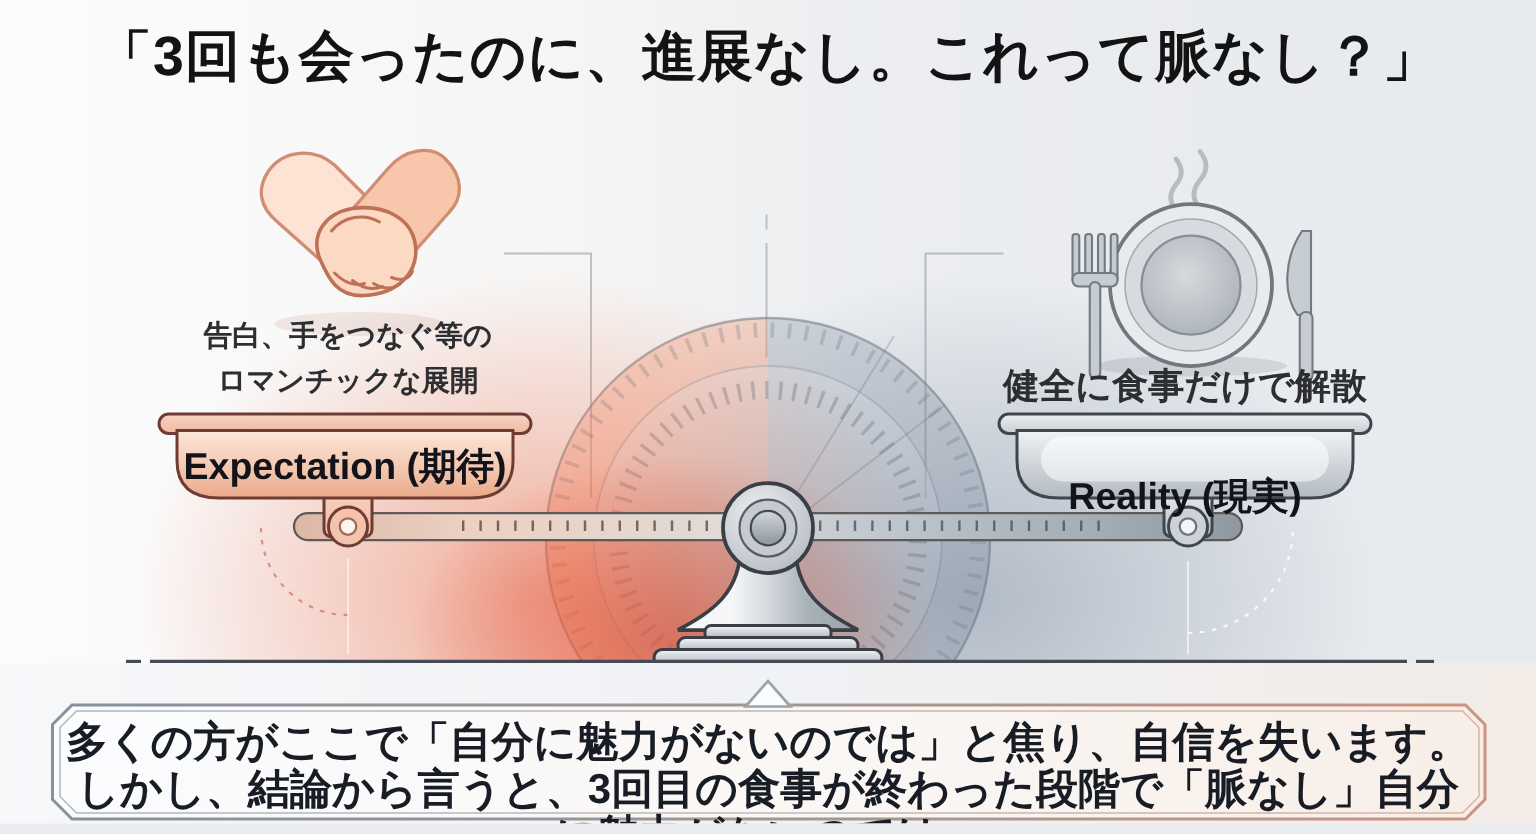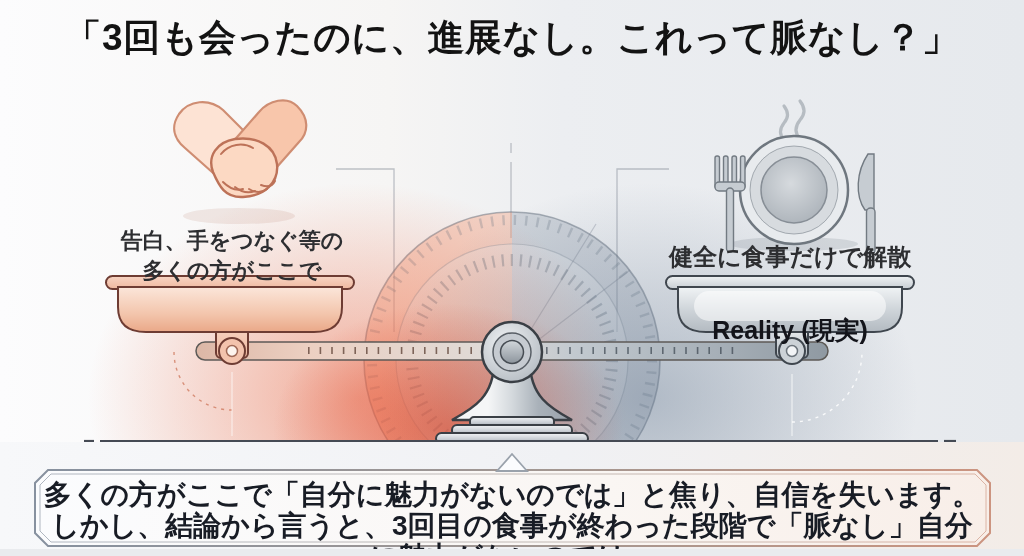--- a/index.html
+++ b/index.html
@@ -8,21 +8,21 @@
     font-family:"Liberation Sans","DejaVu Sans",sans-serif;
     background:#f4f5f7;
   }
   svg.scene{position:absolute;left:0;top:0;display:block;}
   .overlay{position:absolute;left:0;top:0;width:1024px;height:556px;pointer-events:none;}
   .title{
     position:absolute;top:13px;left:0;width:100%;text-align:center;
     font-size:37px;font-weight:800;color:#131313;letter-spacing:.5px;
   }
   .desc{position:absolute;font-weight:700;color:#2d2e31;text-align:center;}
-  .desc-left{left:72px;top:226px;width:320px;font-size:22px;line-height:30px;}
+  .desc-left{left:72px;top:210px;width:320px;font-size:19px;line-height:30px;}
   .desc-right{left:640px;top:241px;width:300px;font-size:24px;}
   .pan-label{position:absolute;font-size:25px;font-weight:800;color:#13141a;text-align:center;}
   .pan-label-left{left:118px;top:294px;width:224px;}
   .pan-label-right{left:678px;top:294px;width:224px;margin-top:20px;}
   .callout-text{
     position:absolute;left:40px;top:479px;width:944px;text-align:center;
     font-size:28px;line-height:31px;font-weight:700;color:#181c25;
   }
 </style>
 </head>
@@ -240,25 +240,26 @@
       <path d="M51 474 L975 474 L986 485 L986 531 L975 542 L51 542 L40 531 L40 485 Z" fill="none" stroke="url(#gBorder)" stroke-width="1" opacity="0.65"></path>
       <path d="M497 471 L512 454 L527 471 Z" fill="#fbfcfe" stroke="#9aa2ac" stroke-width="1.8"></path>
     </g>
   </svg>
 
   <div class="overlay">
     <div class="title">「3回も会ったのに、進展なし。これって脈なし？」</div>
 
     <div class="desc desc-left">
       <div>告白、手をつなぐ等の</div>
-      <div>多くの方がここで</div>
+      <div>ロマンチックな展開</div>
     </div>
 
     <div class="desc desc-right">健全に食事だけで解散</div>
 
+    <div class="pan-label pan-label-left">Expectation (期待)</div>
 
     <div class="pan-label pan-label-right">Reality (現実)</div>
 
     <div class="callout-text">
       <div>多くの方がここで「自分に魅力がないのでは」と焦り、自信を失います。</div>
       <div>しかし、結論から言うと、3回目の食事が終わった段階で「脈なし」自分に魅力がないのでは。</div>
     </div>
   </div>
 
 </div>

